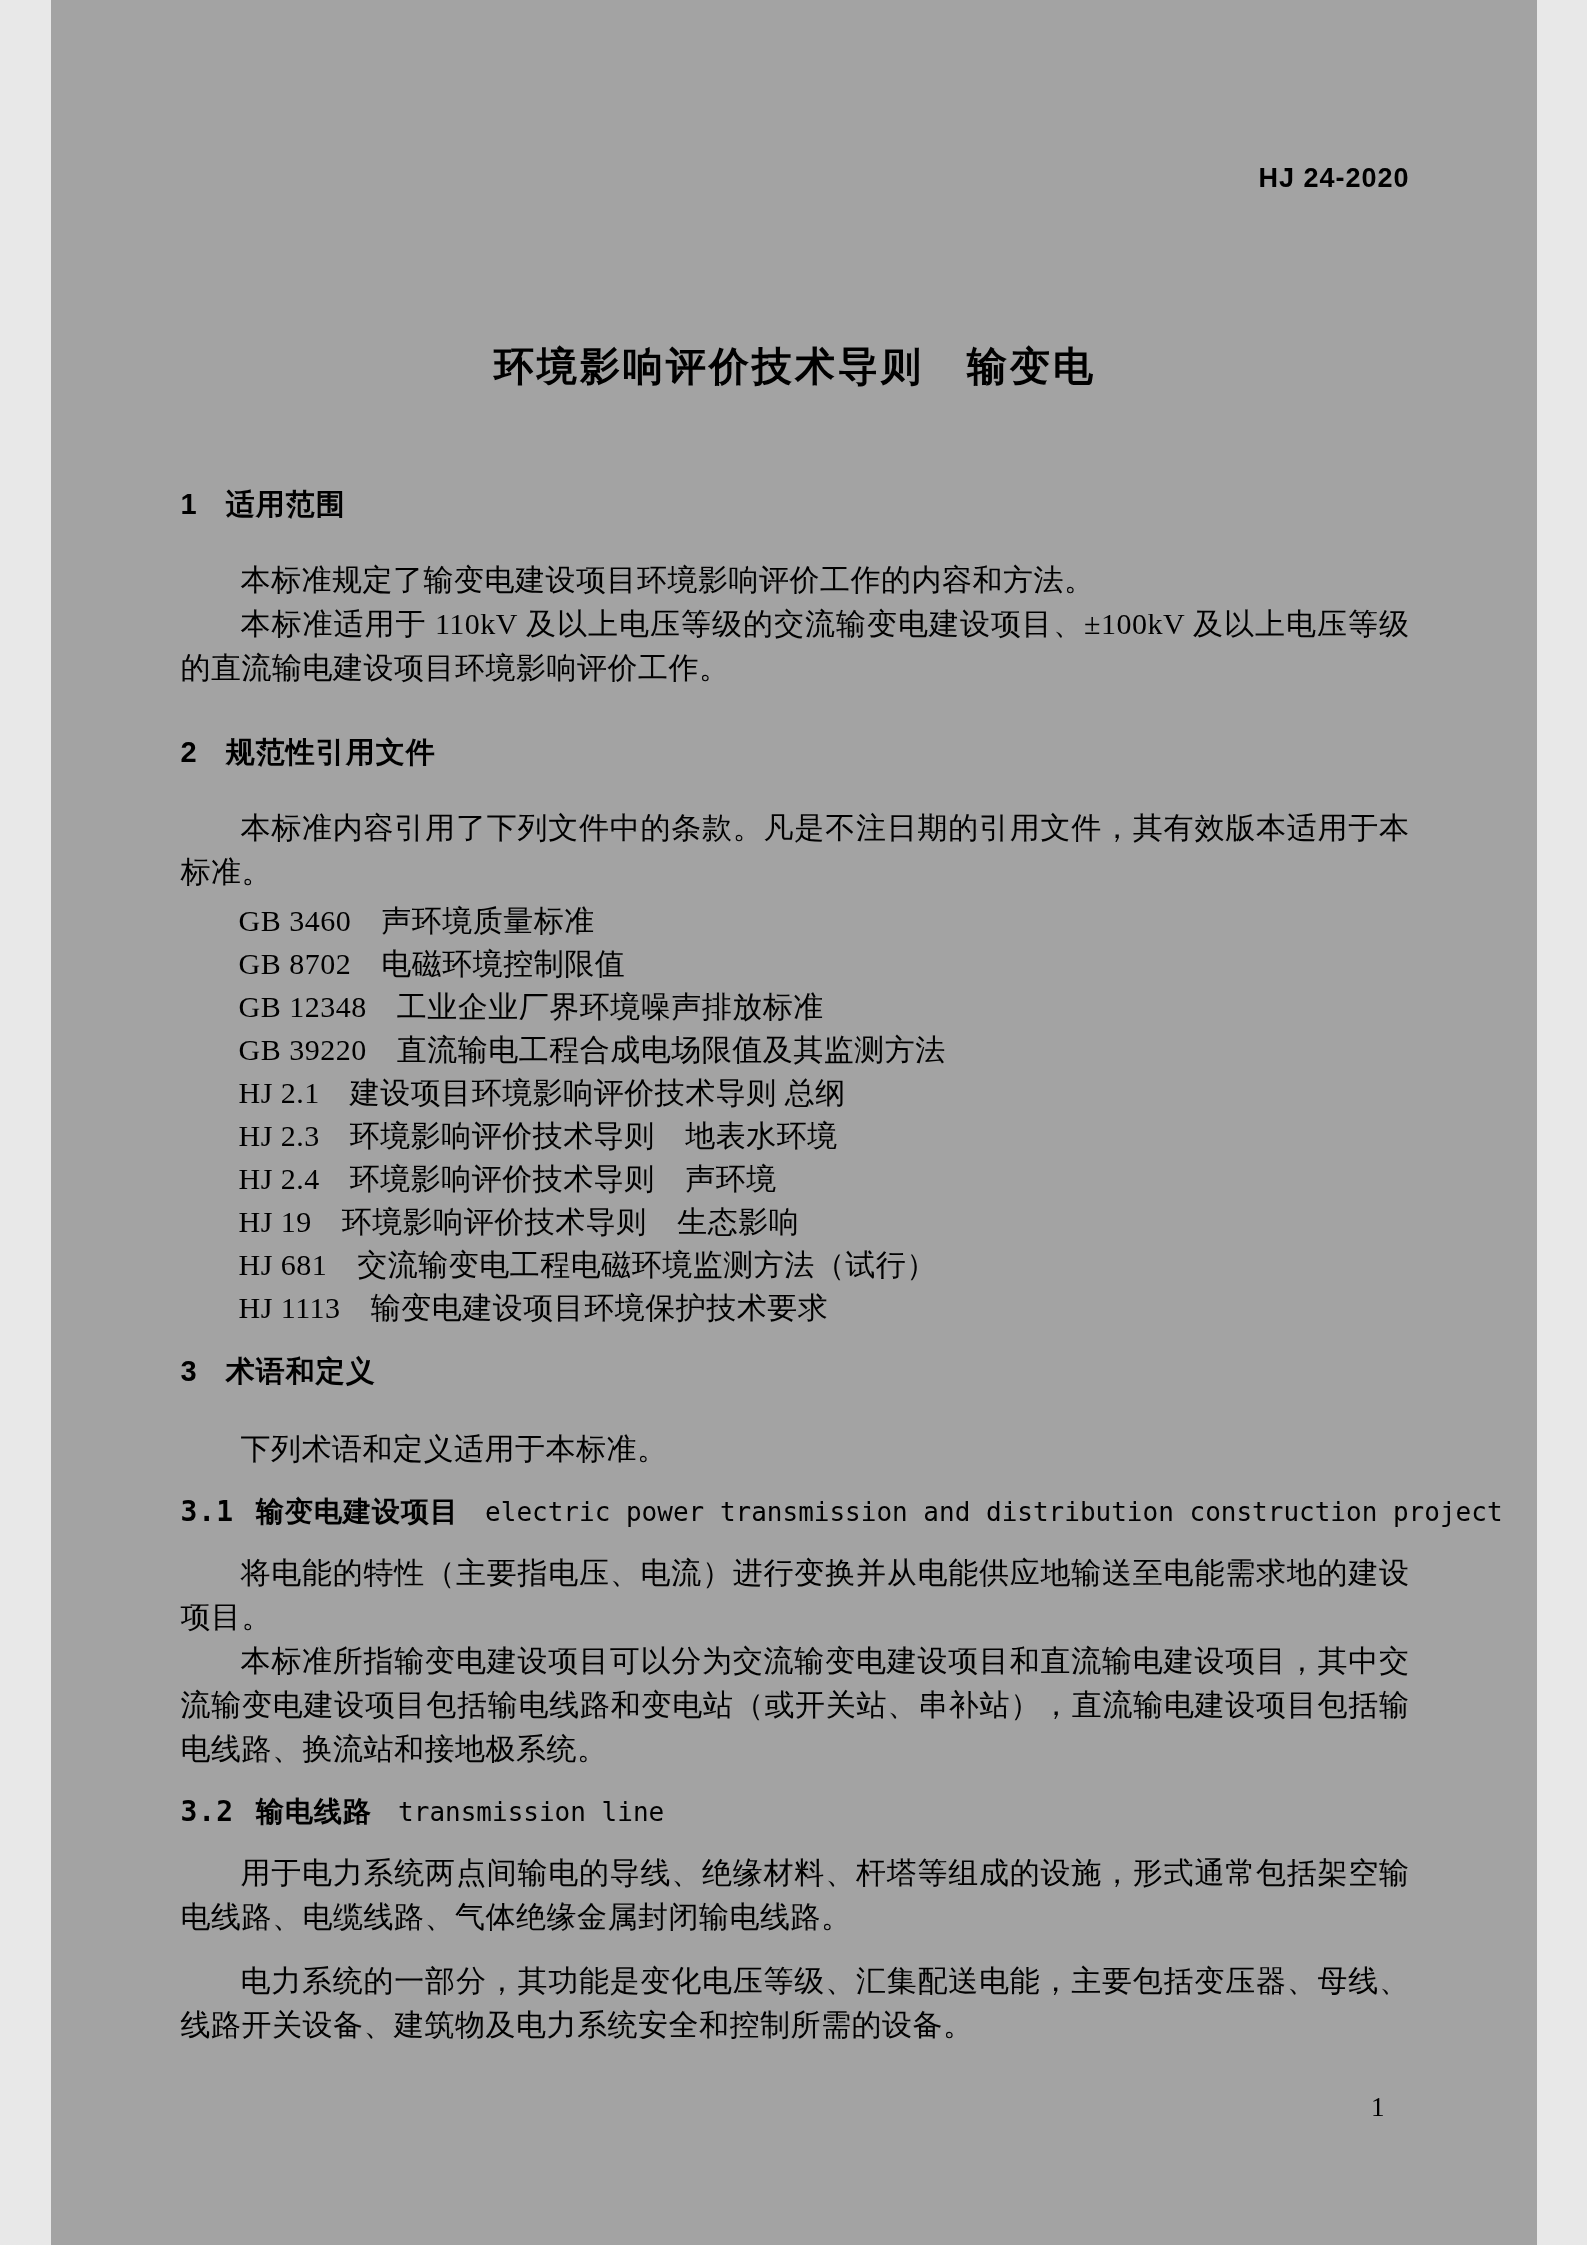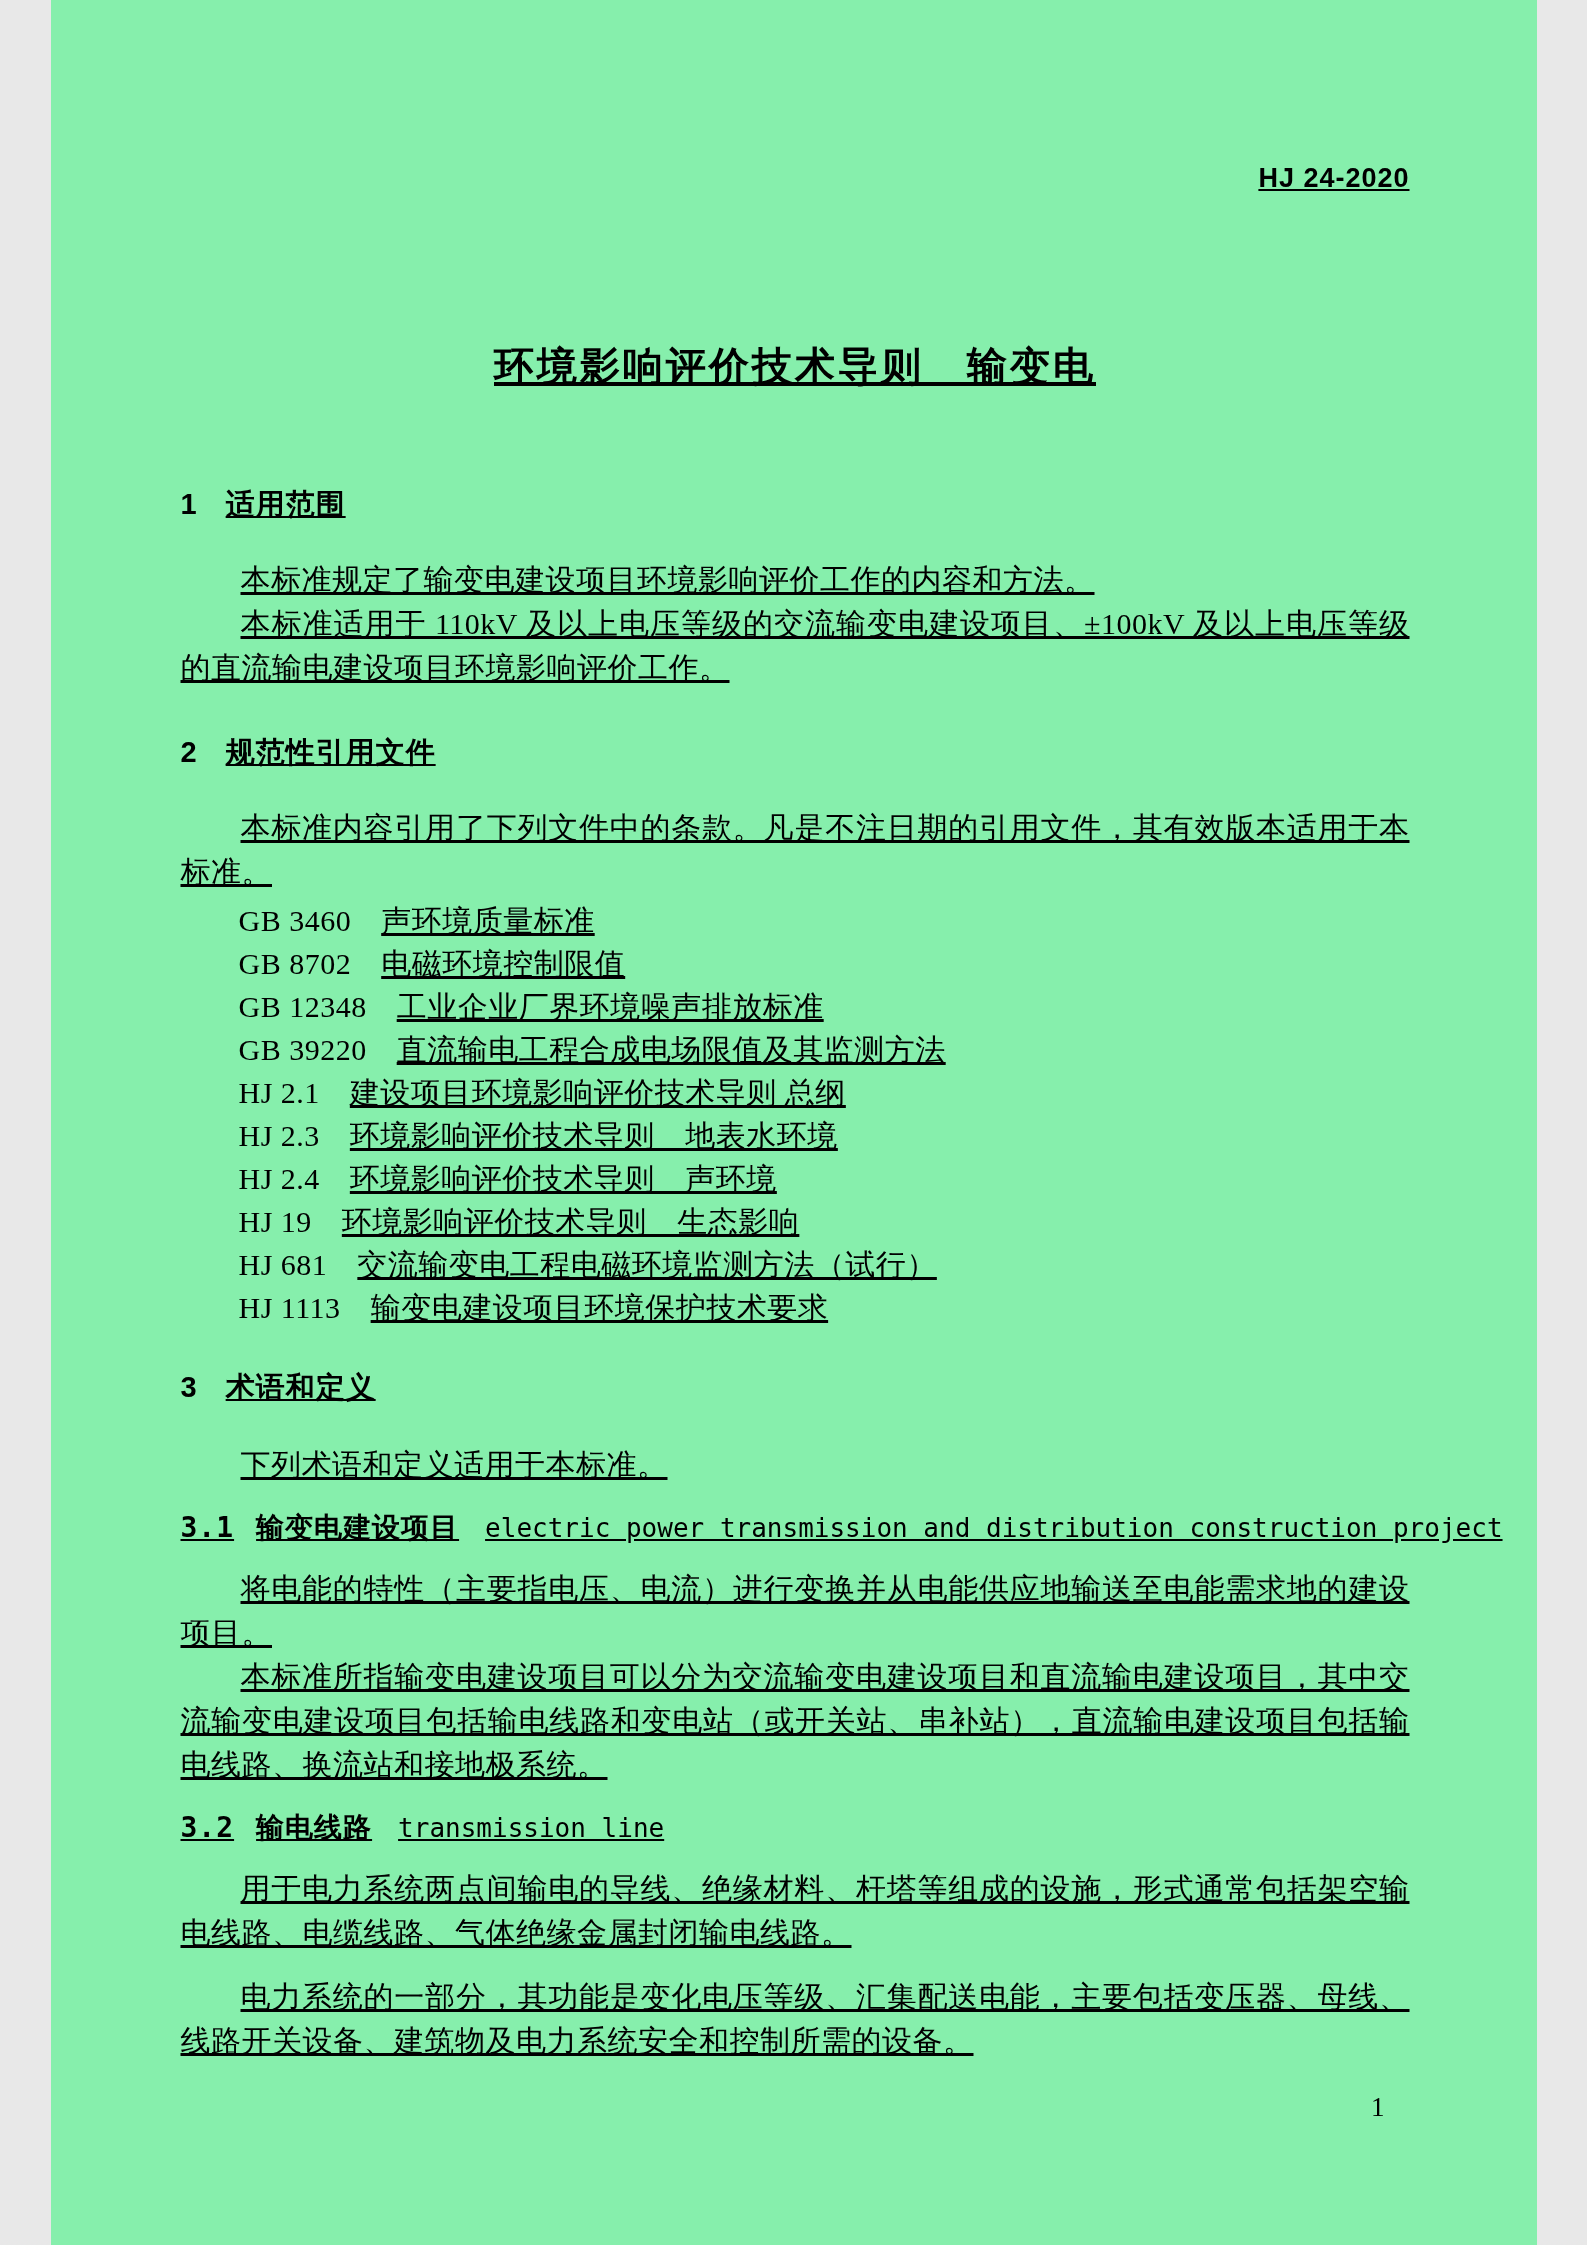--- a/index.html
+++ b/index.html
@@ -1,27 +1,26 @@
 <!DOCTYPE html>
 <html><head>
 <meta charset="utf-8">
 <style>
   html, body { margin: 0; padding: 0; background: #e8e8e8; }
   .page {
     position: relative;
     width: 1486px;
     height: 2245px;
     margin: 0 auto;
-    background: #86efac;
+    background: #a3a3a3;
     box-sizing: border-box;
     padding: 162px 127px 0 130px;
     font-family: "Liberation Serif", serif;
     color: #000000;
     overflow: hidden;
-    text-decoration: underline;
   }
   .doc-header {
     text-align: right;
     font-family: "Liberation Sans", sans-serif;
     font-size: 27px;
     font-weight: 600;
     letter-spacing: 1px;
     line-height: 32px;
   }
   .doc-title {
@@ -35,21 +34,21 @@
   }
   .section-heading {
     font-family: "Liberation Sans", sans-serif;
     font-weight: bold;
     font-size: 29px;
     line-height: 36px;
     letter-spacing: 1px;
   }
   .sh-1 { margin-top: 96px; }
   .sh-2 { margin-top: 44px; }
-  .sh-3 { margin-top: 40px; }
+  .sh-3 { margin-top: 24px; }
   .sec-num { display: inline-block; margin-right: 28px; }
   .body-para {
     margin: 0;
     font-size: 30px;
     line-height: 44px;
     text-align: justify;
     text-indent: 2em;
     letter-spacing: 0.5px;
   }
   .mt-para { margin-top: 36px; }

